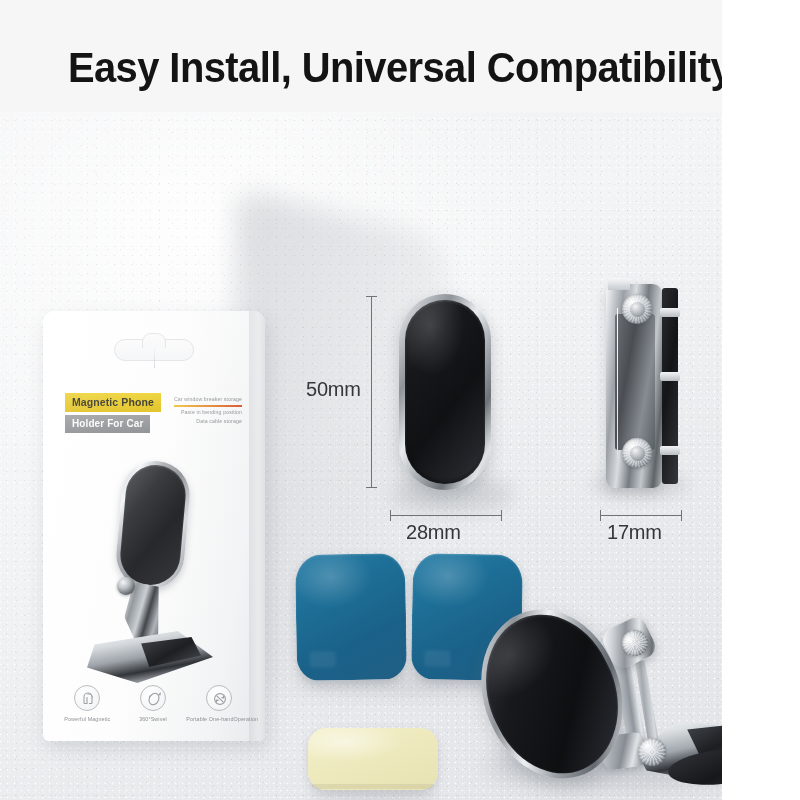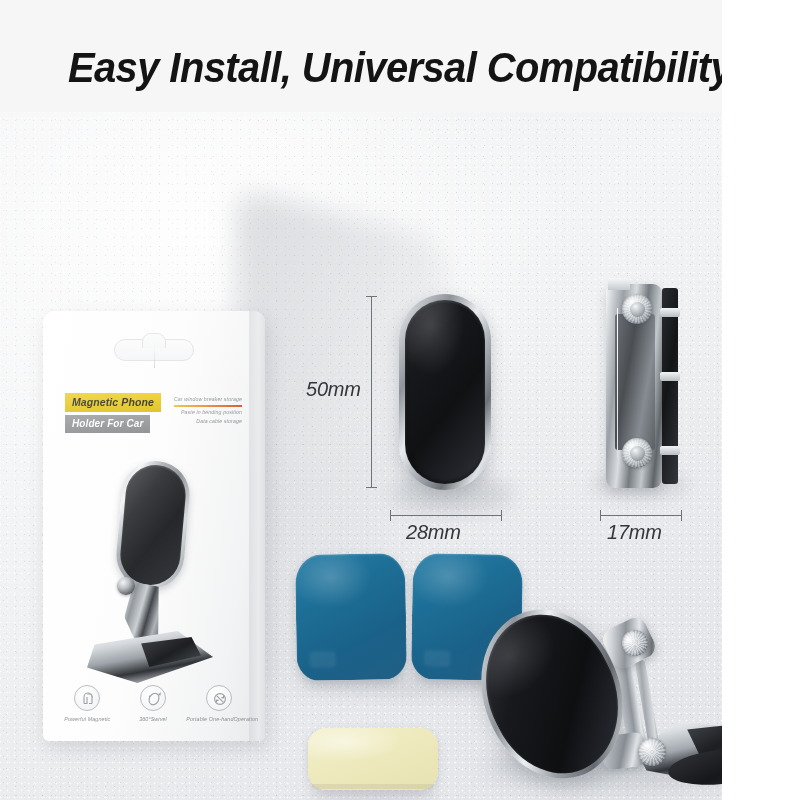--- a/index.html
+++ b/index.html
@@ -8,21 +8,20 @@
     width: 800px; height: 800px;
     font-family: "Liberation Sans", sans-serif;
     overflow: hidden;
   }
 
   #stage {
     position: relative;
     width: 722px; height: 800px;
     background: #fef9c3;
     overflow: hidden;
-    font-style: italic;
   }
 
   
   .headline-band {
     position: absolute; left: 0; top: 0; width: 800px; height: 112px;
     background: #f6f6f7;
     z-index: 40;
   }
   .headline {
     position: absolute; left: 0; top: 44px; width: 800px;

